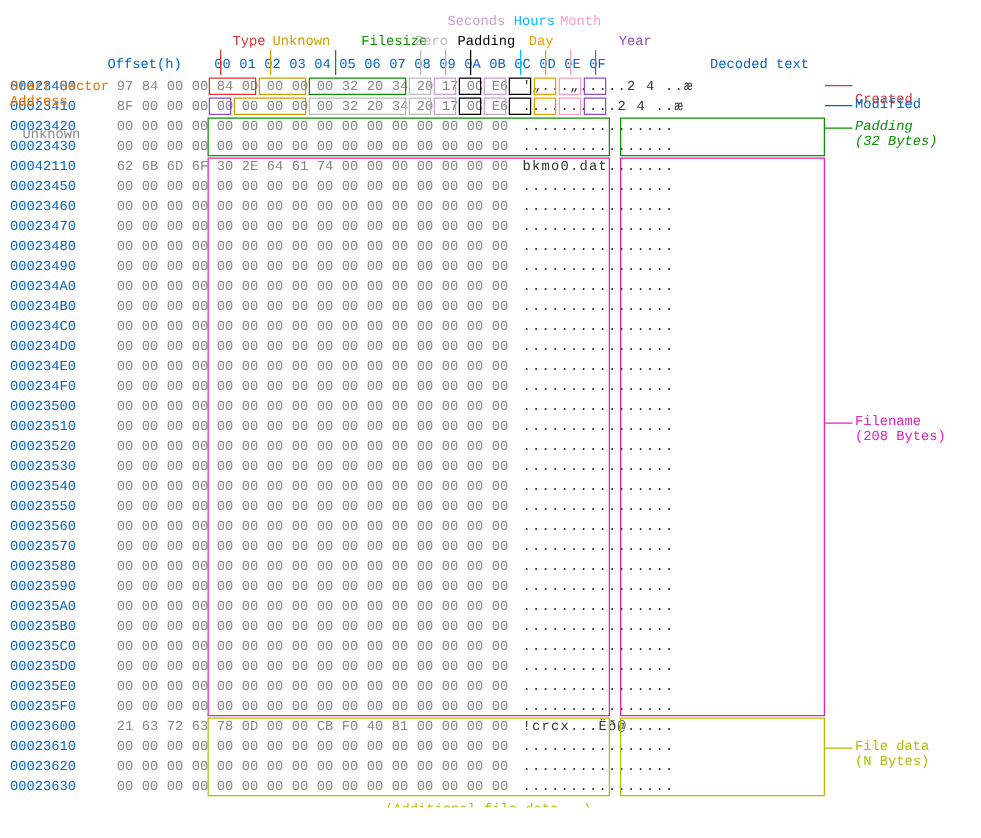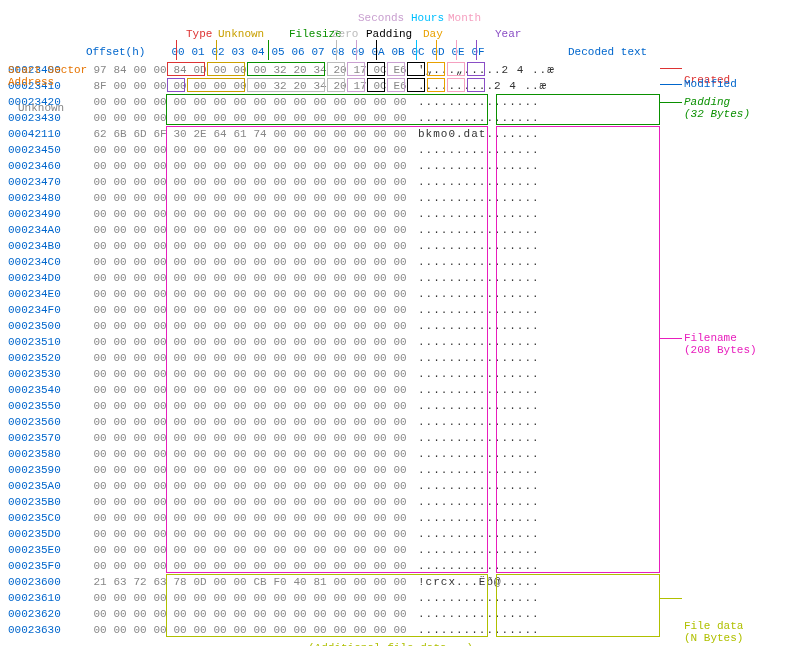--- a/index.html
+++ b/index.html
@@ -248,21 +248,21 @@
     <div class="ann" style="left: 676px; top: 12px; color: rgb(221, 51, 51); white-space: pre;">Created</div>
     <div style="position: absolute; left: 652px; top: 6px; width: 22px; height: 1px; background: rgb(221, 51, 51);"></div>
     <div class="ann" style="left: 676px; top: 16px; color: rgb(0, 102, 204); white-space: pre;">Modified</div>
     <div style="position: absolute; left: 652px; top: 22px; width: 22px; height: 1px; background: rgb(0, 102, 204);"></div>
     <div class="ann" style="left: 676px; top: 34px; color: rgb(10, 144, 0); white-space: pre; font-style: italic;">Padding
 (32 Bytes)</div>
     <div style="position: absolute; left: 652px; top: 40px; width: 22px; height: 1px; background: rgb(10, 144, 0);"></div>
     <div class="ann" style="left: 676px; top: 270px; color: rgb(232, 30, 189); white-space: pre;">Filename
 (208 Bytes)</div>
     <div style="position: absolute; left: 652px; top: 276px; width: 22px; height: 1px; background: rgb(232, 30, 189);"></div>
-    <div class="ann" style="left: 676px; top: 530px; color: rgb(176, 192, 0); white-space: pre; margin-top: 28px;">File data
+    <div class="ann" style="left: 676px; top: 530px; color: rgb(176, 192, 0); white-space: pre;">File data
 (N Bytes)</div>
     <div style="position: absolute; left: 652px; top: 536px; width: 22px; height: 1px; background: rgb(176, 192, 0);"></div>
     <div class="ann" style="left: 300px; top: 580px; color: rgb(176, 192, 0);">(Additional file data...)</div>
     <div style="position: absolute; left: 168px; top: -22px; width: 1px; height: 20px; background: rgb(221, 51, 51);"></div>
     <div style="position: absolute; left: 208px; top: -22px; width: 1px; height: 20px; background: rgb(201, 160, 0);"></div>
     <div style="position: absolute; left: 260px; top: -22px; width: 1px; height: 20px; background: rgb(10, 144, 0);"></div>
     <div style="position: absolute; left: 328px; top: -22px; width: 1px; height: 20px; background: rgb(187, 187, 187);"></div>
     <div style="position: absolute; left: 348px; top: -22px; width: 1px; height: 20px; background: rgb(201, 160, 208);"></div>
     <div style="position: absolute; left: 368px; top: -22px; width: 1px; height: 20px; background: rgb(0, 0, 0);"></div>
     <div style="position: absolute; left: 408px; top: -22px; width: 1px; height: 20px; background: rgb(0, 191, 255);"></div>

